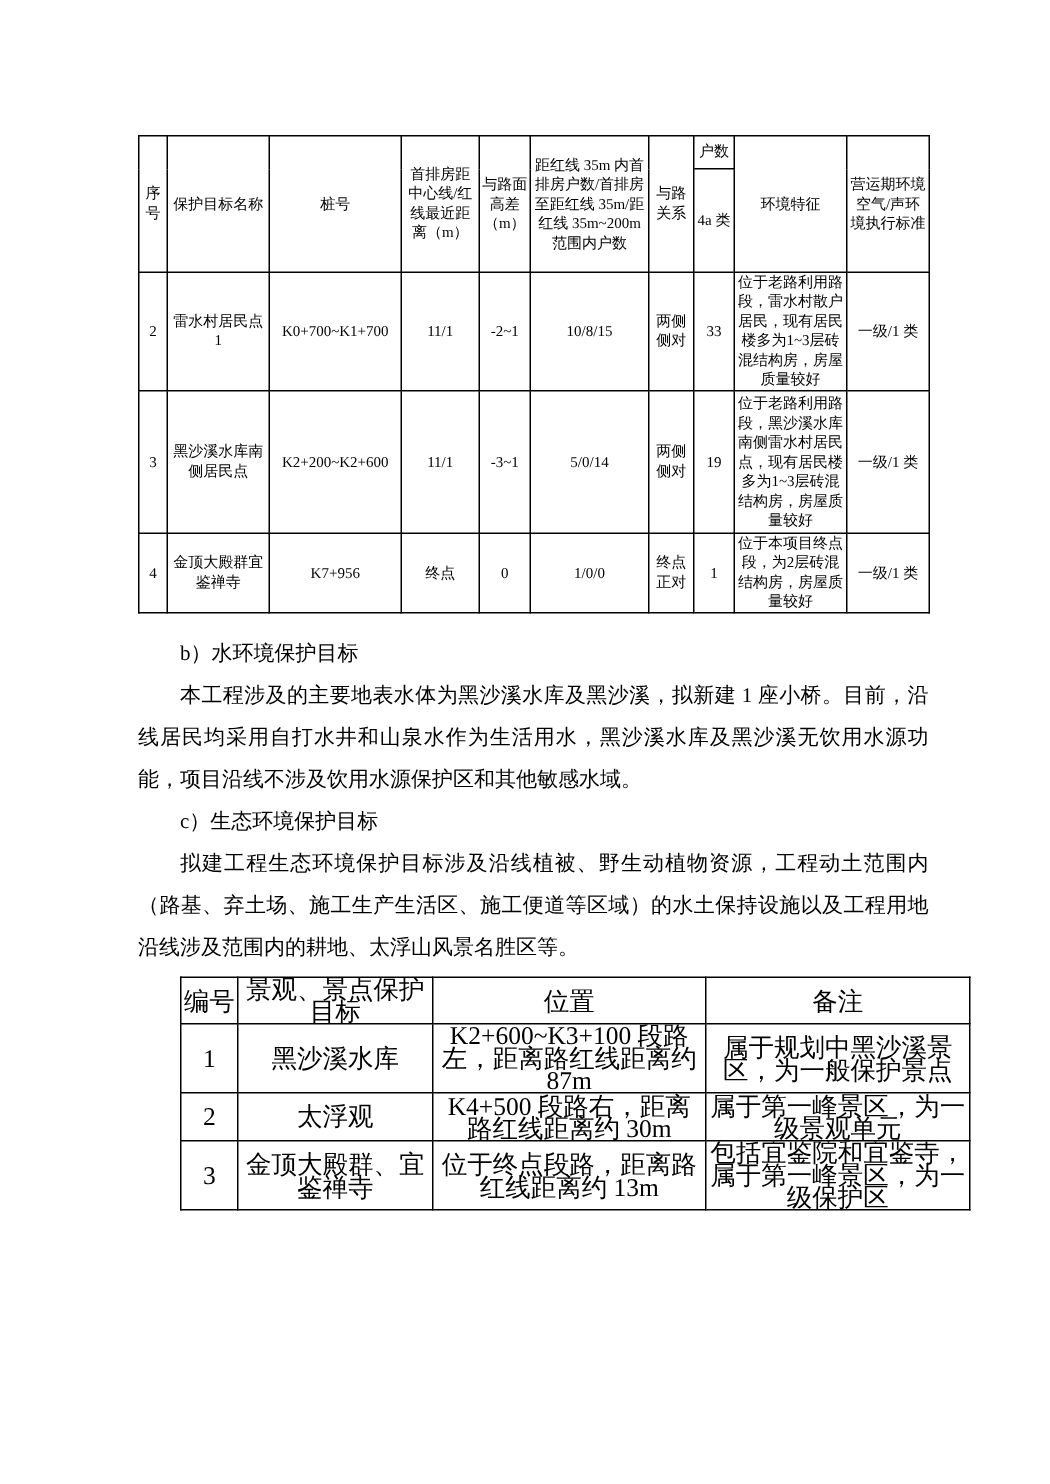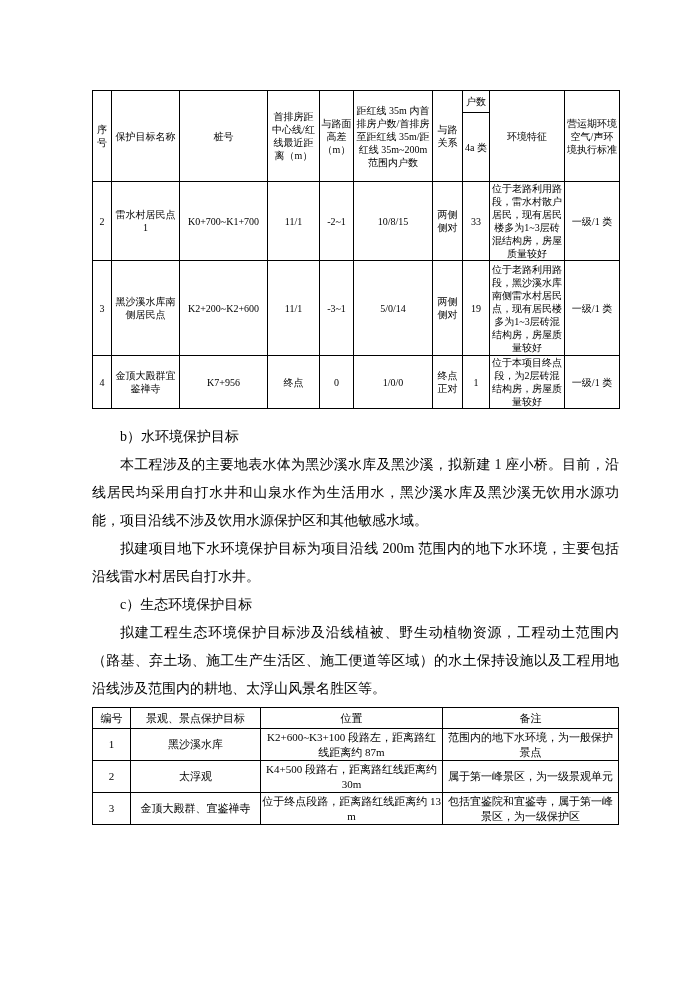--- a/index.html
+++ b/index.html
@@ -32,21 +32,21 @@
   .t1 .r1{height:77px;}
   .t1 .r2{height:95px;}
   .t1 .r3{height:53px;}
   .textblock{
     margin-top:14px;
     font-size:14px;
     line-height:28px;
     text-align:justify;
   }
   .textblock p{margin:0;text-indent:2em;font-family:Liberation Serif, serif;}
-  .t2{font-size:11px;line-height:15px;margin-top:4px;}
+  .t2{font-size:17px;line-height:15px;margin-top:4px;margin-left:28px;}
   .t2 .hr{height:21px;}
   .t2 .r{height:32px;}
 </style>
 </head>
 <body>
 
 <div class="page">
   <div class="content">
 
     <table class="t1">
@@ -115,21 +115,20 @@
           <td>1</td>
           <td>位于本项目终点段，为2层砖混结构房，房屋质量较好</td>
           <td>一级/1 类</td>
         </tr>
       </tbody>
     </table>
 
     <div class="textblock">
       <p>b）水环境保护目标</p>
       <p>本工程涉及的主要地表水体为黑沙溪水库及黑沙溪，拟新建 1 座小桥。目前，沿线居民均采用自打水井和山泉水作为生活用水，黑沙溪水库及黑沙溪无饮用水源功能，项目沿线不涉及饮用水源保护区和其他敏感水域。</p>
-      <p>拟建项目地下水环境保护目标为项目沿线 200m 范围内的地下水环境，主要包括沿线雷水村居民自打水井。</p>
       <p>c）生态环境保护目标</p>
       <p>拟建工程生态环境保护目标涉及沿线植被、野生动植物资源，工程动土范围内（路基、弃土场、施工生产生活区、施工便道等区域）的水土保持设施以及工程用地沿线涉及范围内的耕地、太浮山风景名胜区等。</p>
     </div>
 
     <table class="t2">
       <colgroup>
         <col style="width:38px">
           <col style="width:130px">
           <col style="width:182px">
           <col style="width:176px">
@@ -140,21 +139,21 @@
           <th>景观、景点保护目标</th>
           <th>位置</th>
           <th>备注</th>
         </tr>
       </thead>
       <tbody>
         <tr class="r">
           <td>1</td>
           <td>黑沙溪水库</td>
           <td>K2+600~K3+100 段路左，距离路红线距离约 87m</td>
-          <td>范围内的地下水环境，为一般保护景点</td>
+          <td>属于规划中黑沙溪景区，为一般保护景点</td>
         </tr>
         <tr class="r">
           <td>2</td>
           <td>太浮观</td>
           <td>K4+500 段路右，距离路红线距离约 30m</td>
           <td>属于第一峰景区，为一级景观单元</td>
         </tr>
         <tr class="r">
           <td>3</td>
           <td>金顶大殿群、宜鉴禅寺</td>

